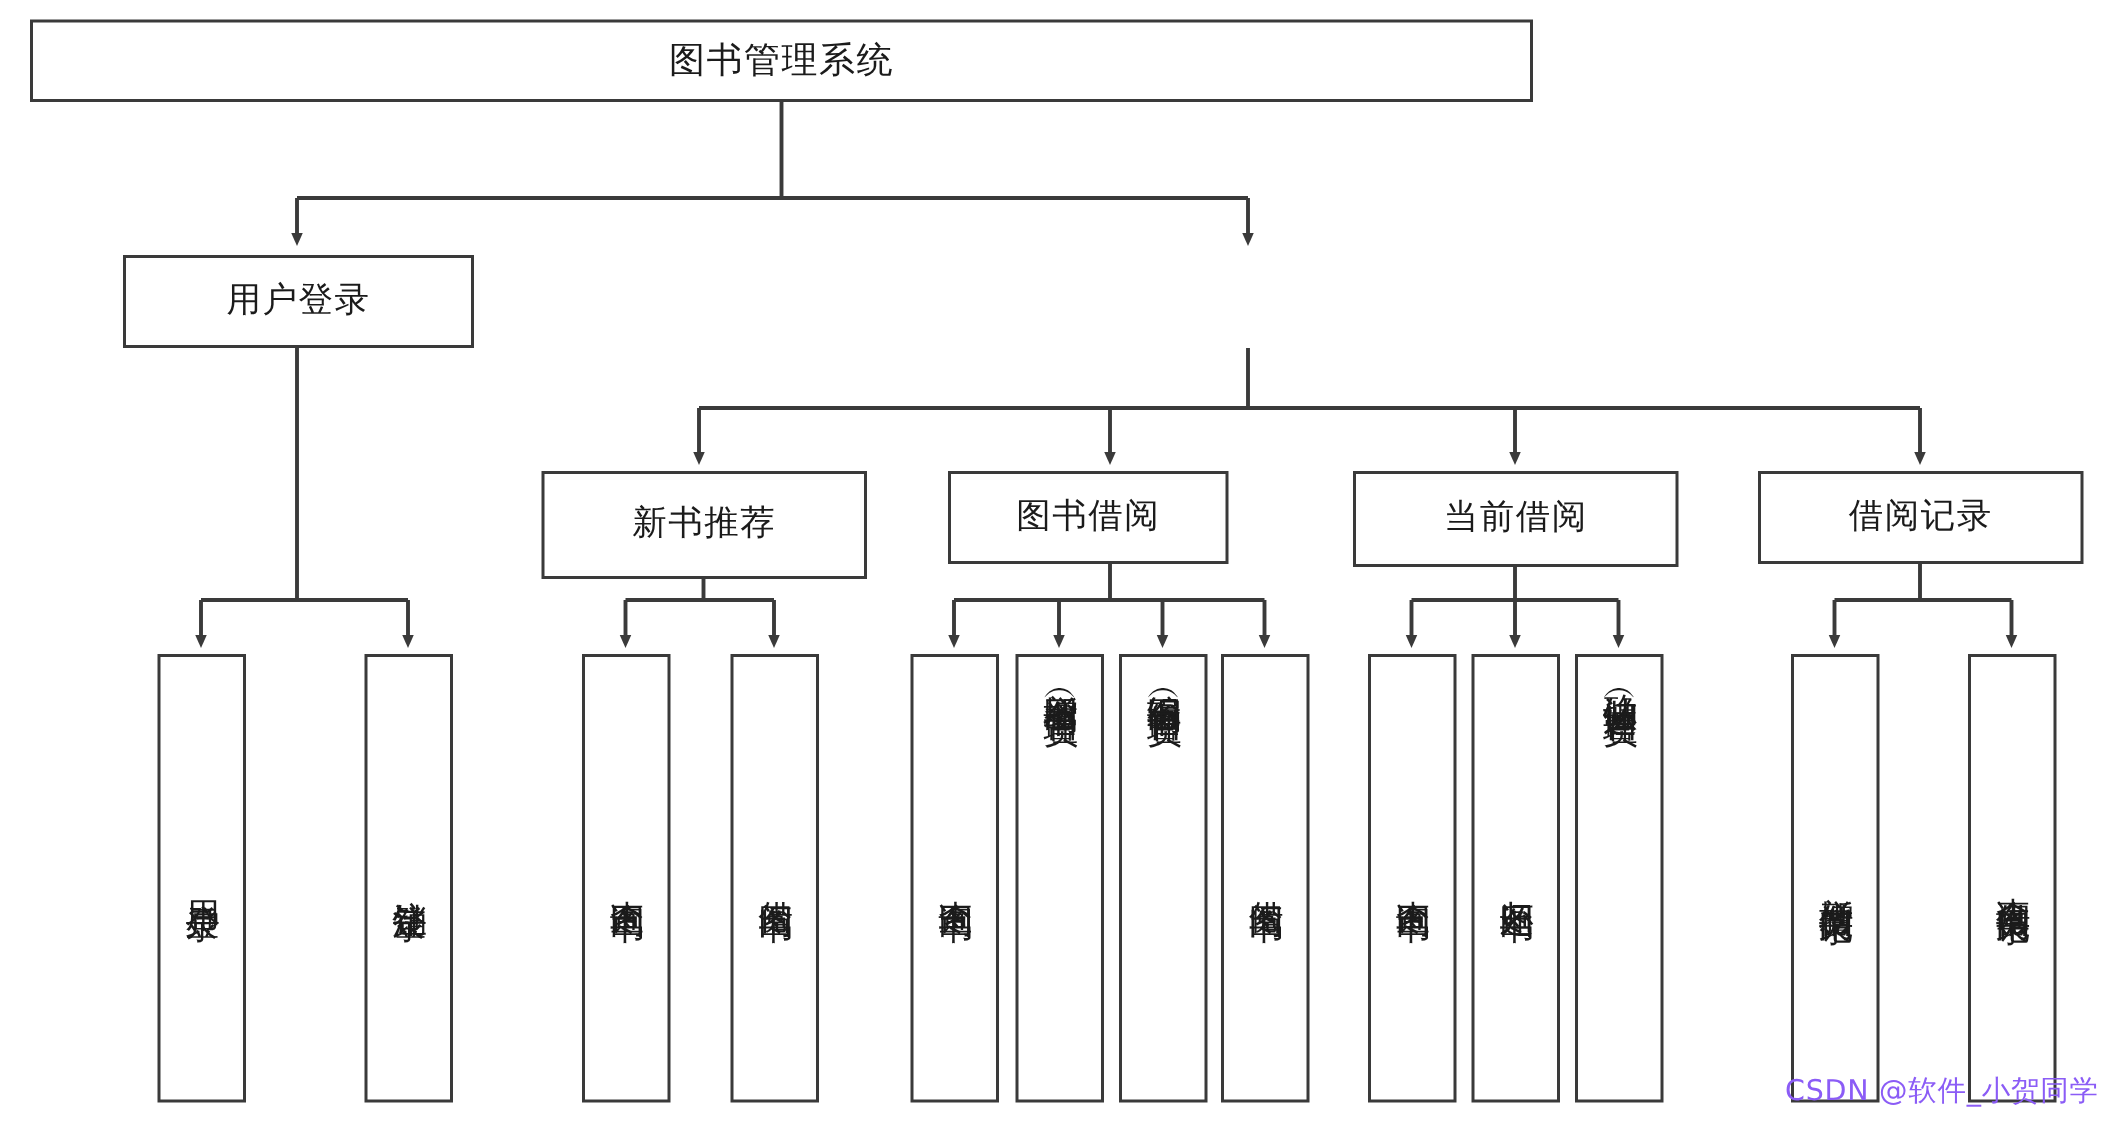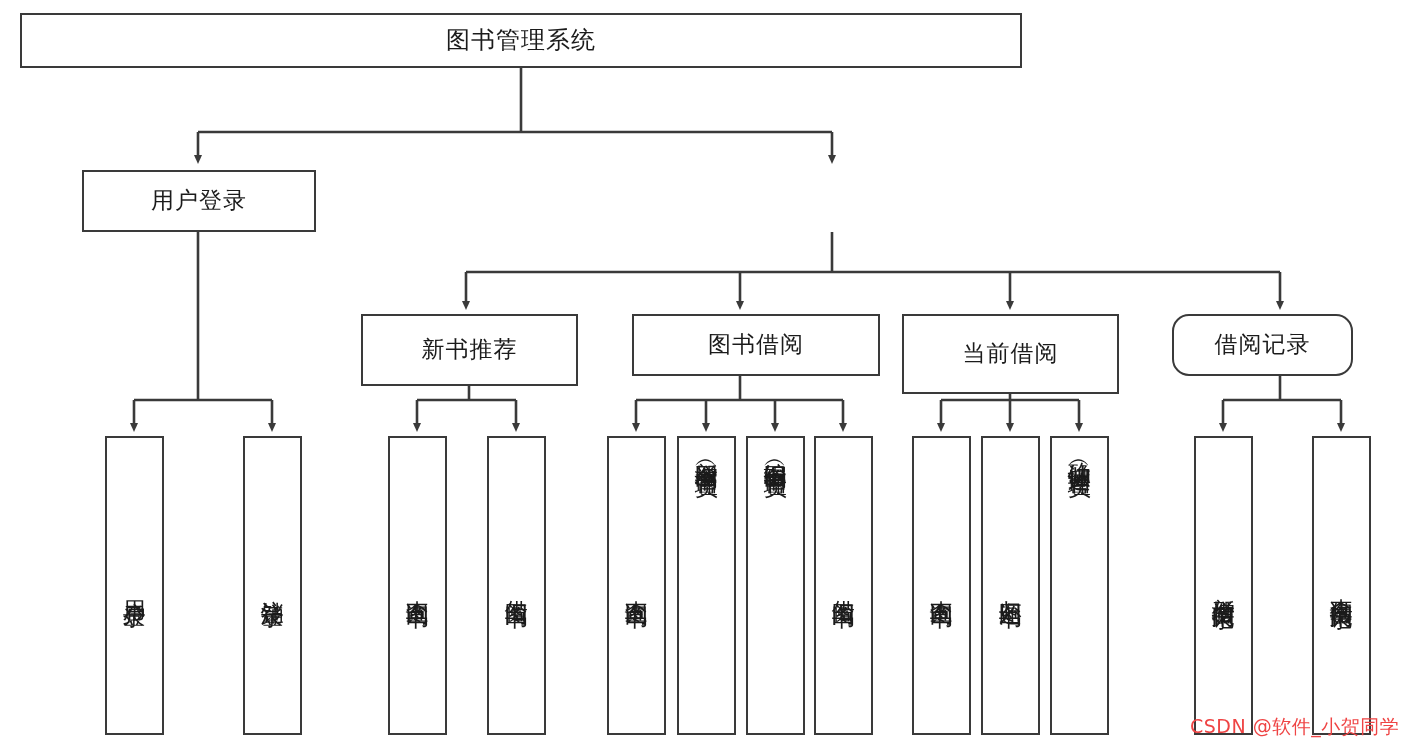--- a/index.html
+++ b/index.html
@@ -55,21 +55,21 @@
     text-align: center;
   }
   .node-v.tall-text {
     justify-content: flex-start;
   }
   .watermark {
     position: absolute;
     left: 1190px;
     top: 714px;
     font-size: 19px;
-    color: #ef4444;
+    color: #8b5cf6;
     white-space: nowrap;
     letter-spacing: 0.5px;
     font-family: "DejaVu Sans", "Liberation Sans", sans-serif;
   }
 </style>
 </head>
 <body>
 
 <div id="canvas">
 
@@ -127,27 +127,27 @@
     <span>图书管理系统</span>
   </div>
 
   <div class="node node-h" style="left:82px; top:170px; width:234px; height:62px;">
     <span>用户登录</span>
   </div>
 
   <div class="node node-h" style="left:361px; top:314px; width:217px; height:72px;">
     <span>新书推荐</span>
   </div>
-  <div class="node node-h" style="left:632px; top:314px; width:248px; height:62px;">
+  <div class="node node-h" style="left:632px; top:314px; width:187px; height:62px;">
     <span>图书借阅</span>
   </div>
-  <div class="node node-h" style="left:902px; top:314px; width:217px; height:80px;">
+  <div class="node node-h" style="left:902px; top:314px; width:217px; height:64px;">
     <span>当前借阅</span>
   </div>
-  <div class="node node-h" style="left:1172px; top:314px; width:181px; height:62px;border-radius:17px;">
+  <div class="node node-h" style="left:1172px; top:314px; width:217px; height:62px;">
     <span>借阅记录</span>
   </div>
 
   <div class="node node-v" style="left:105px; top:436px; width:59px; height:299px;">
     <span>用户登录</span>
   </div>
   <div class="node node-v" style="left:243px; top:436px; width:59px; height:299px;">
     <span>注销登录</span>
   </div>
 

